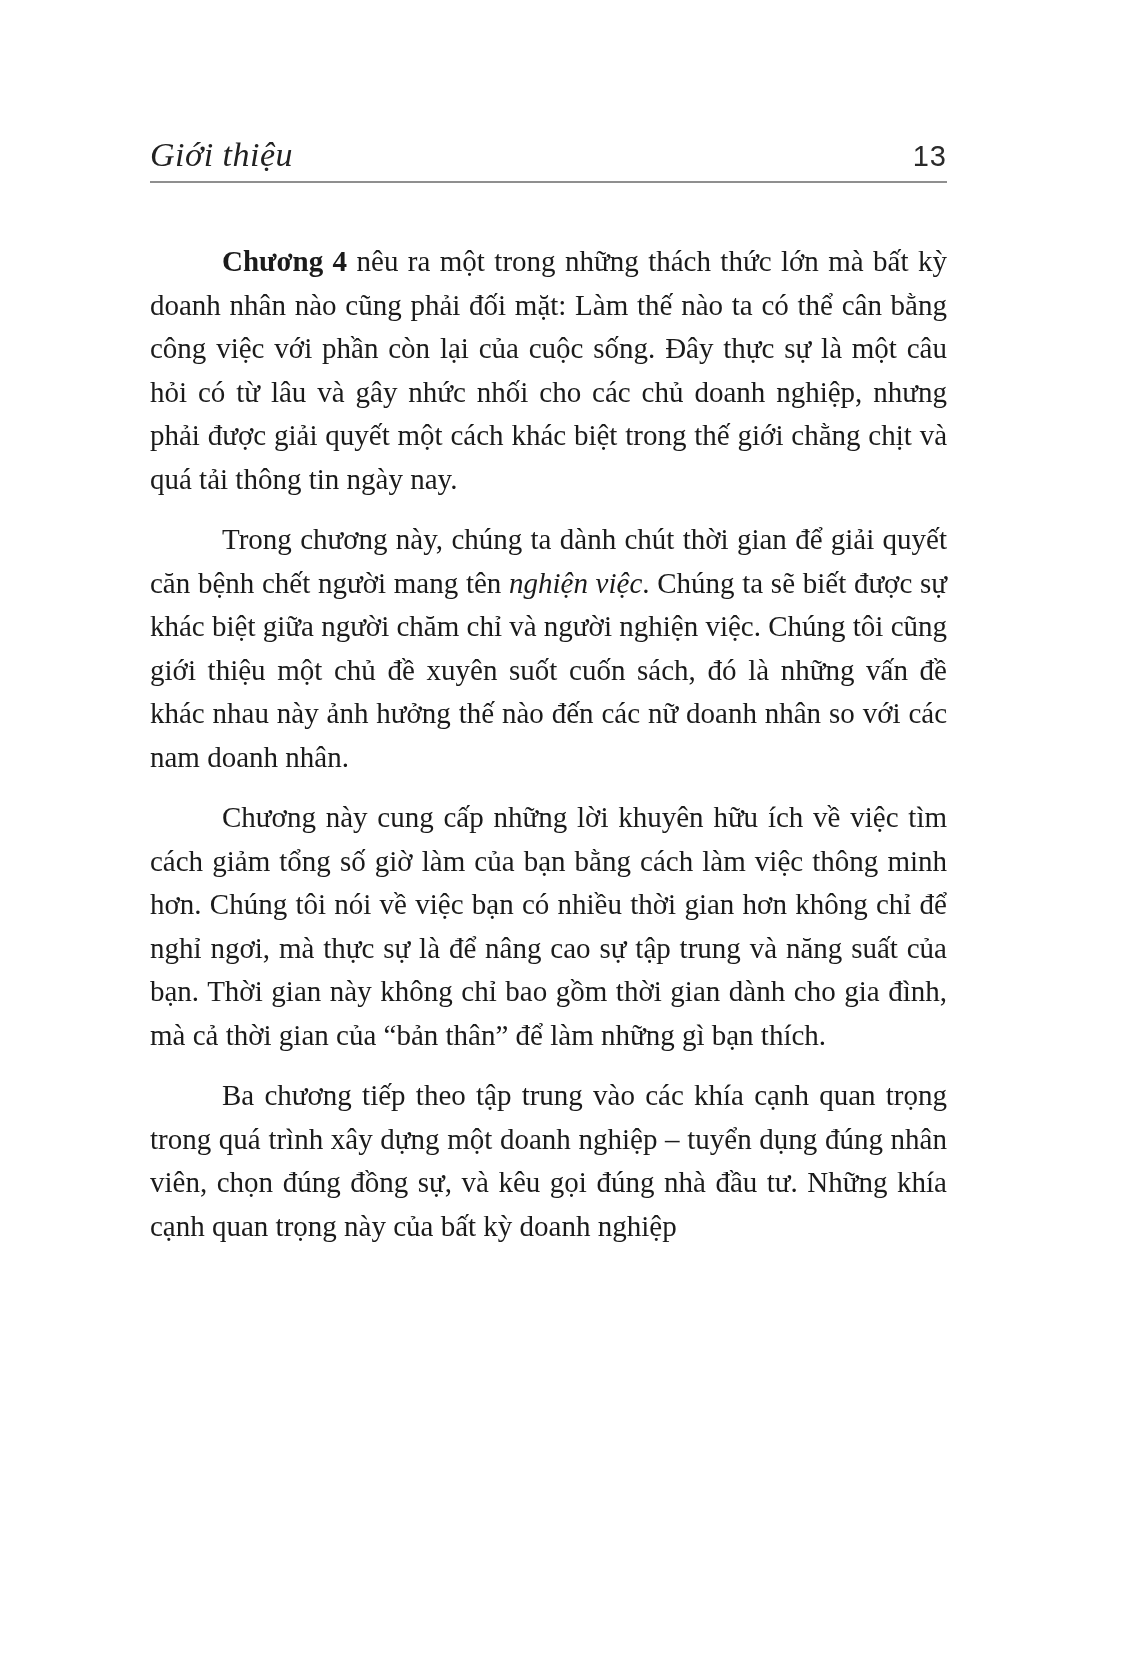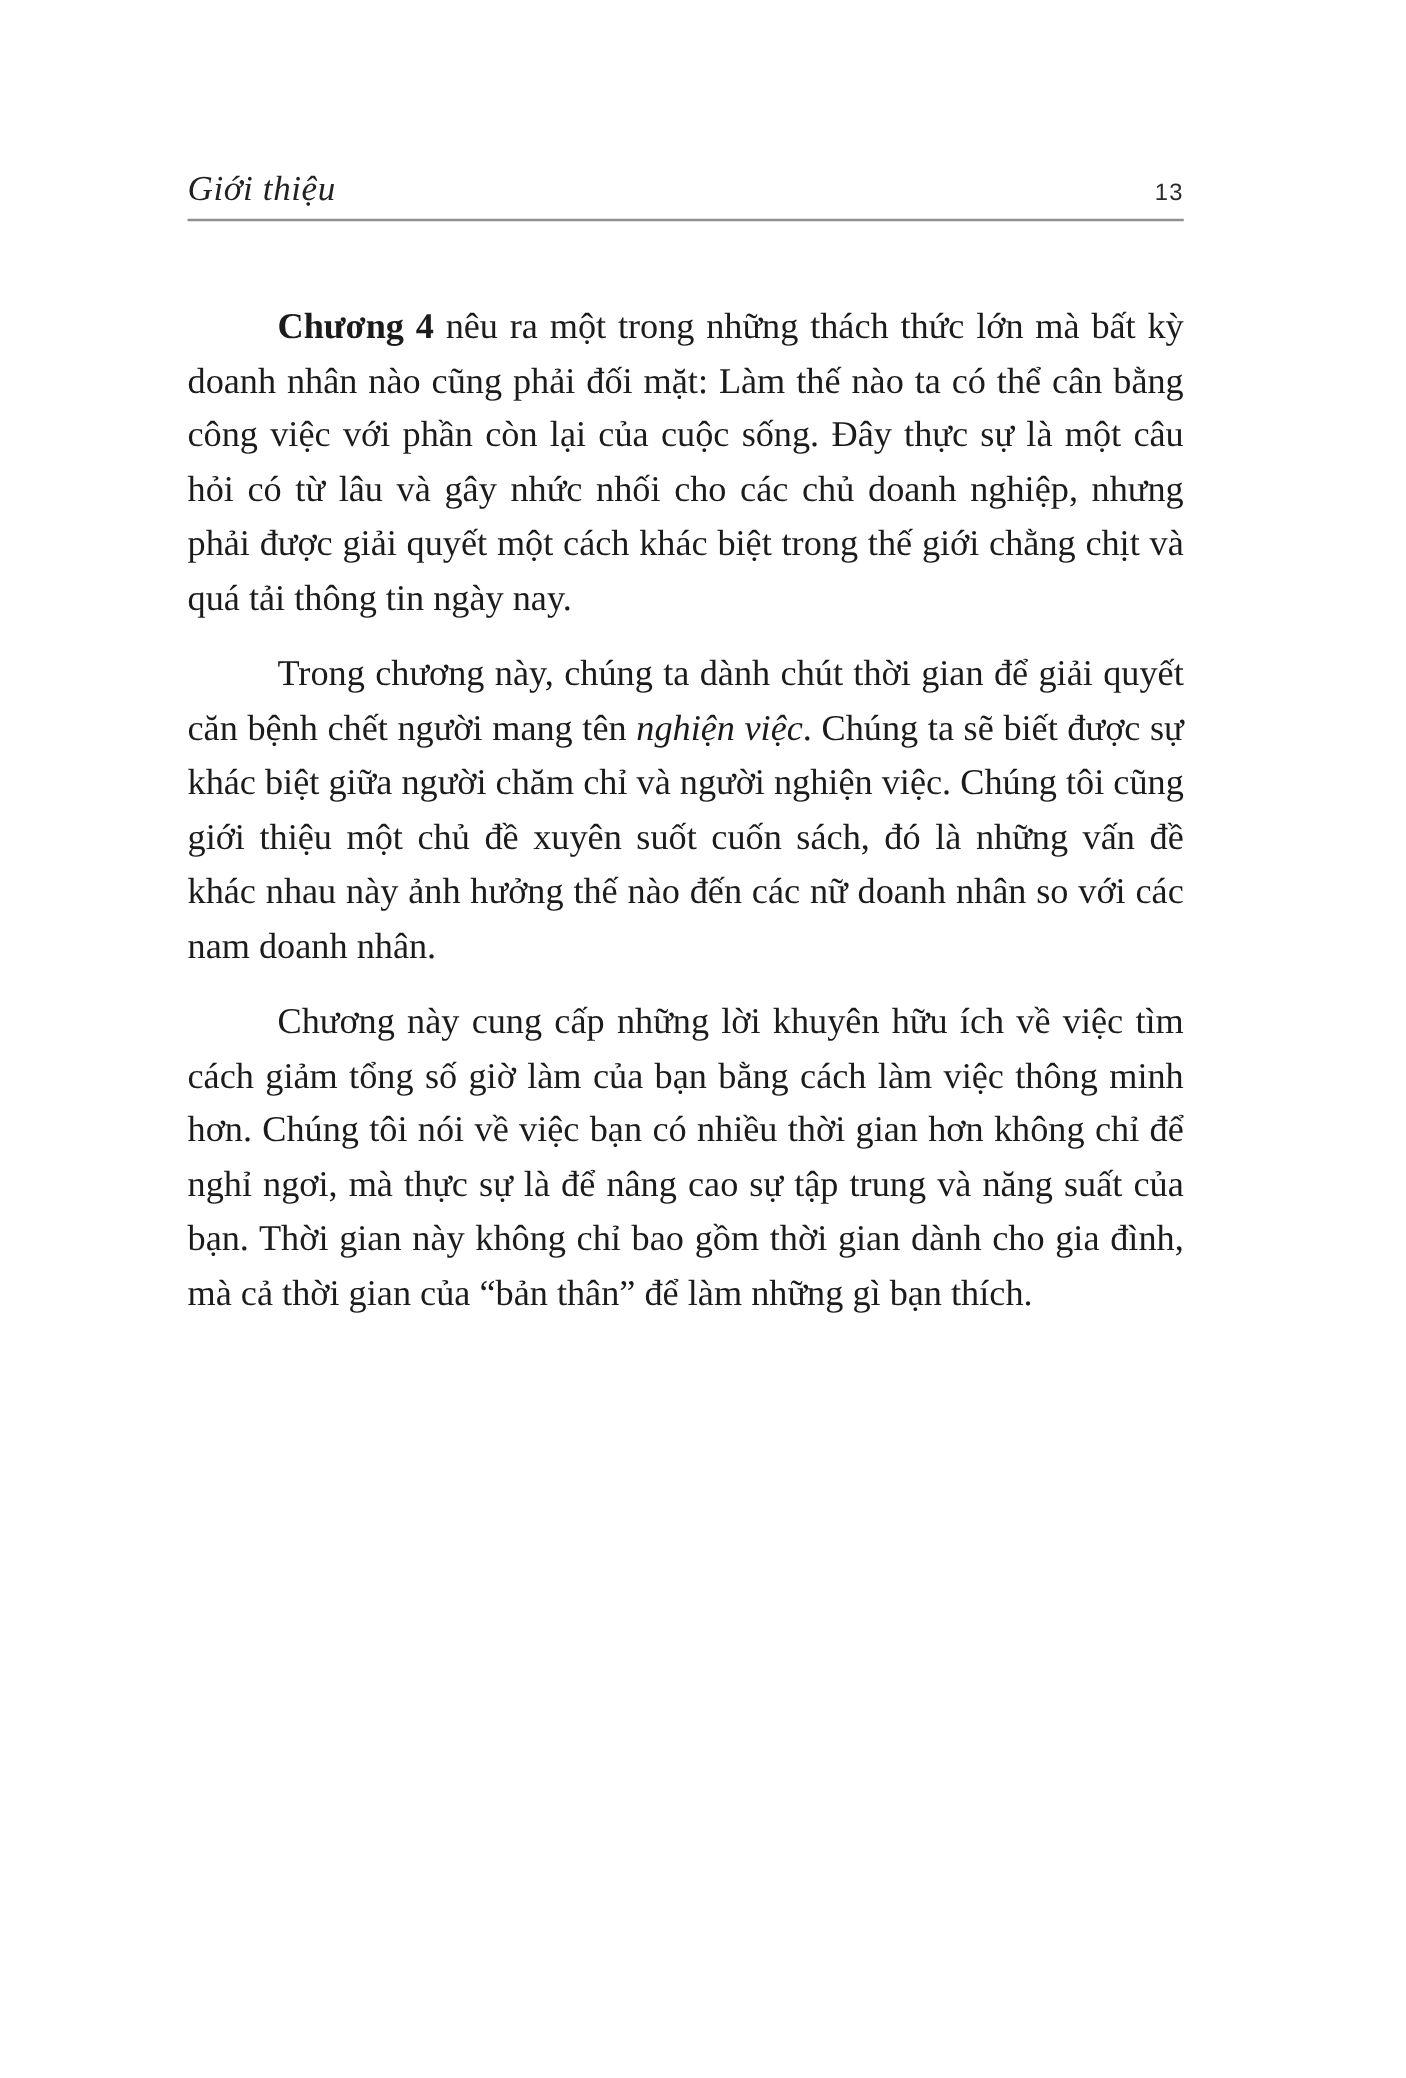--- a/index.html
+++ b/index.html
@@ -26,27 +26,27 @@
     top: 136px;
     width: 797px;
     display: flex;
     justify-content: space-between;
     align-items: baseline;
     border-bottom: 2px solid #8f8f8f;
     padding-bottom: 7px;
   }
   .running-title {
     font-style: italic;
-    font-size: 28px;
+    font-size: 34px;
     letter-spacing: 0.5px;
     color: #222222;
   }
   .page-number {
     font-family: "Liberation Sans", sans-serif;
-    font-size: 19px;
+    font-size: 29px;
     color: #2a2a2a;
     letter-spacing: 1px;
   }
   .page-body {
     position: absolute;
     left: 150px;
     top: 240px;
     width: 797px;
     font-size: 29px;
     line-height: 43.5px;
@@ -78,16 +78,17 @@
 
   <main class="page-body">
 
     <p><strong class="chapter-ref">Chương 4</strong><span> nêu ra một trong những thách thức lớn mà bất kỳ doanh nhân nào cũng phải đối mặt: Làm thế nào ta có thể cân bằng công việc với phần còn lại của cuộc sống. Đây thực sự là một câu hỏi có từ lâu và gây nhức nhối cho các chủ doanh nghiệp, nhưng phải được giải quyết một cách khác biệt trong thế giới chằng chịt và quá tải thông tin ngày nay.</span></p>
 
 
     <p><span>Trong chương này, chúng ta dành chút thời gian để giải quyết căn bệnh chết người mang tên </span><em class="italic-phrase">nghiện việc</em><span>. Chúng ta sẽ biết được sự khác biệt giữa người chăm chỉ và người nghiện việc. Chúng tôi cũng giới thiệu một chủ đề xuyên suốt cuốn sách, đó là những vấn đề khác nhau này ảnh hưởng thế nào đến các nữ doanh nhân so với các nam doanh nhân.</span></p>
 
     <p><span>Chương này cung cấp những lời khuyên hữu ích về việc tìm cách giảm tổng số giờ làm của bạn bằng cách làm việc thông minh hơn. Chúng tôi nói về việc bạn có nhiều thời gian hơn không chỉ để nghỉ ngơi, mà thực sự là để nâng cao sự tập trung và năng suất của bạn. Thời gian này không chỉ bao gồm thời gian dành cho gia đình, mà cả thời gian của “bản thân” để làm những gì bạn thích.</span></p>
 
+    <p><span>Ba chương tiếp theo tập trung vào các khía cạnh quan trọng trong quá trình xây dựng một doanh nghiệp – tuyển dụng đúng nhân viên, chọn đúng đồng sự, và kêu gọi đúng nhà đầu tư. Những khía cạnh quan trọng này của bất kỳ doanh nghiệp</span></p>
 
   </main>
 
 </div>
 
 </body></html>

